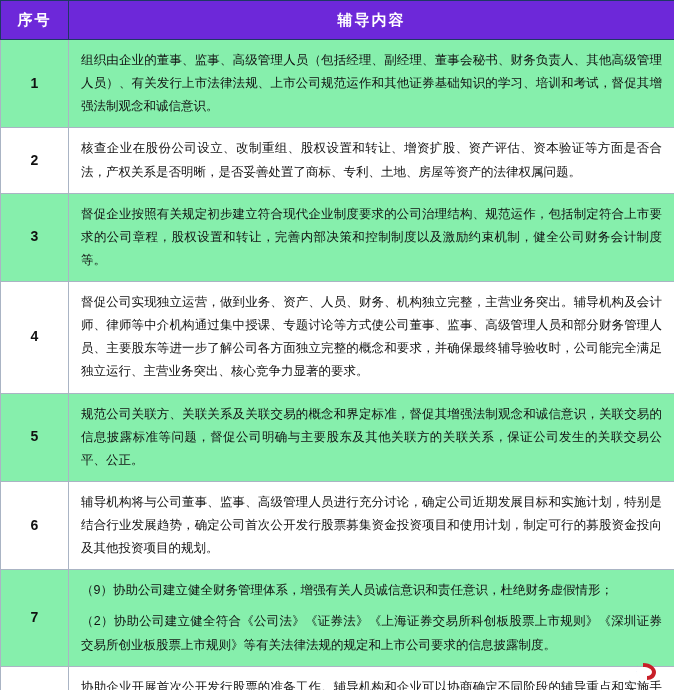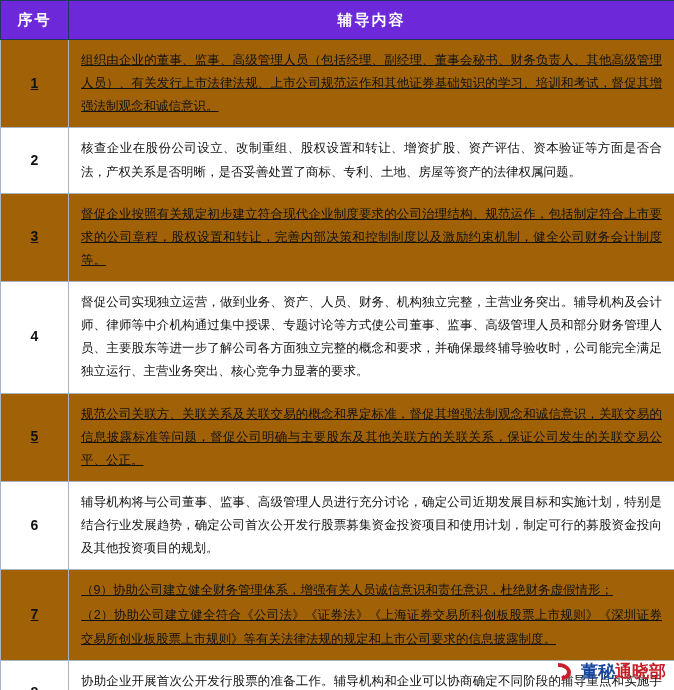--- a/index.html
+++ b/index.html
@@ -49,29 +49,29 @@
     text-align: center;
     font-weight: bold;
     font-size: 14px;
     color: #111111;
   }
   tbody td.content {
     padding: 9px 12px 9px 12px;
     text-align: justify;
     color: #111111;
   }
-  tbody tr.odd td { background: #a16207; text-decoration: underline; }
+  tbody tr.odd td { background: #86efac; }
   tbody tr.even td { background: #ffffff; }
 
   .content p {
     margin: 0;
     text-indent: 0;
   }
   .content p.indent { text-indent: 0; }
-  .content p + p { margin-top: 2px; }
+  .content p + p { margin-top: 8px; }
 
   
   .logo {
     position: absolute;
     right: 8px;
     bottom: 6px;
     display: flex;
     align-items: center;
     height: 26px;
   }
@@ -160,16 +160,15 @@
     </tbody>
   </table>
 
   <div class="logo">
     <span class="mark">
       <svg width="30" height="24" viewBox="0 0 30 24" xmlns="http://www.w3.org/2000/svg">
         <path d="M14 3 A9 9 0 1 0 14 21 A9 9 0 0 1 14 3 Z" fill="#17489e"></path>
         <path d="M12 4 C20 4 25 9 25 13 C25 18 21 21 16 21 L16 17 C19 17 21 15 21 13 C21 10 17 8 12 8 Z" fill="#c81f28"></path>
       </svg>
     </span>
-    <span class="brand"><span>董秘</span><span class="red">通晓部</span></span>
   </div>
 
 </div>
 
 </body></html>

